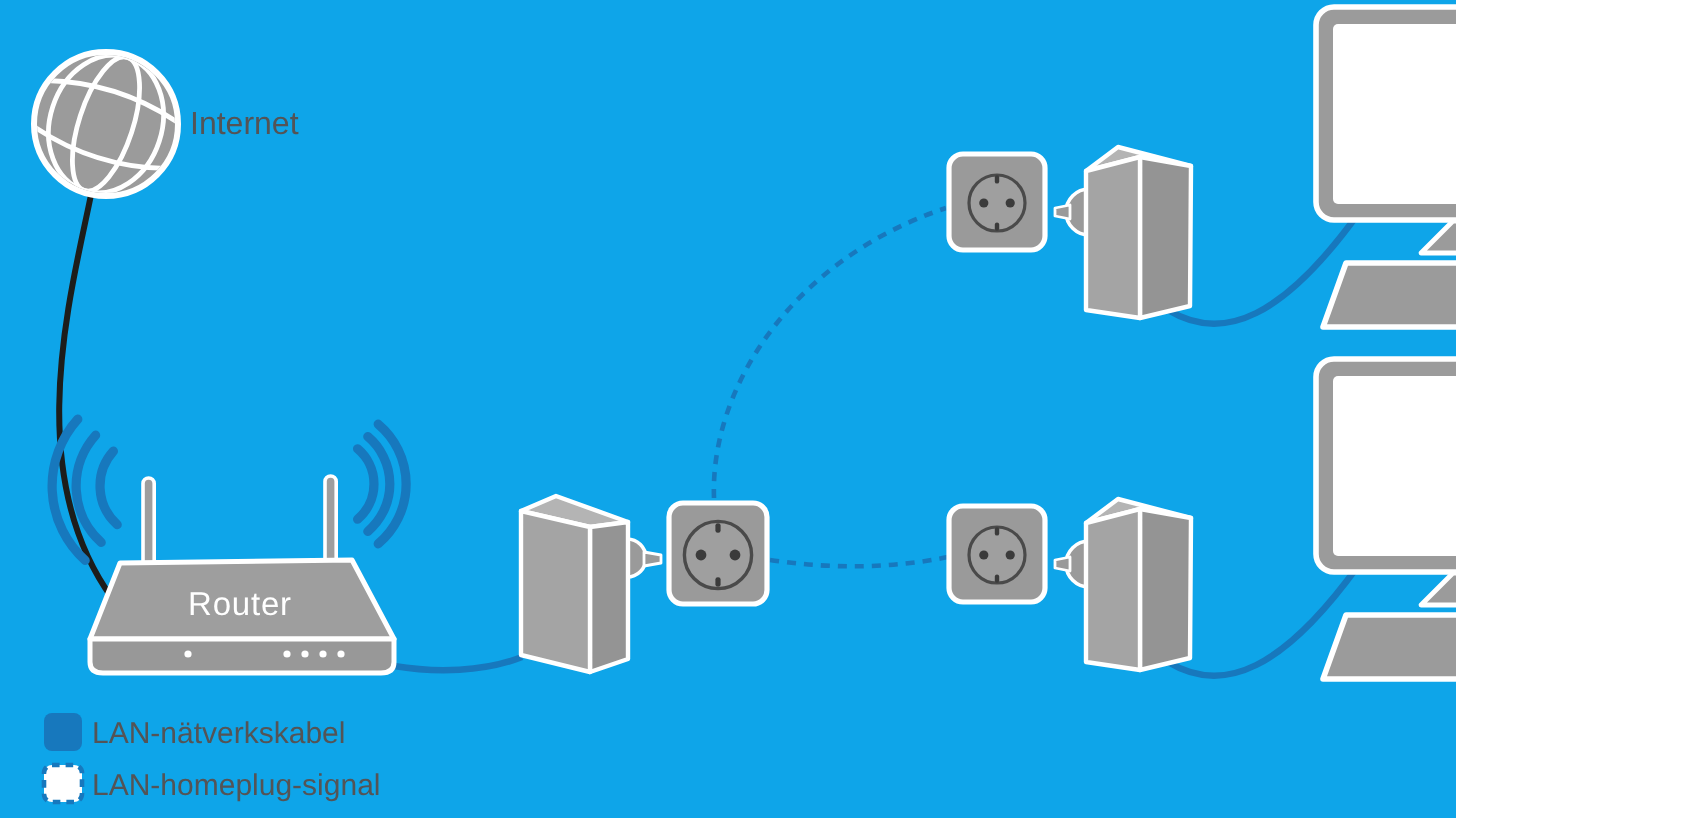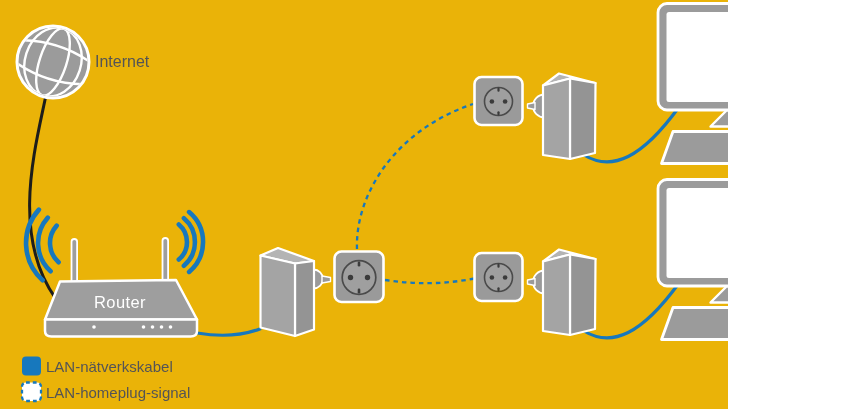--- a/index.html
+++ b/index.html
@@ -1,16 +1,16 @@
 <!DOCTYPE html>
 <html><head>
 <meta charset="utf-8">
 <style>
   html,body{margin:0;padding:0;background:#ffffff;}
-  .stage{position:relative;width:728px;height:409px;background:#eab308;overflow:hidden;
+  .stage{position:relative;width:728px;height:409px;background:#0ea5e9;overflow:hidden;
          font-family:"Liberation Sans",sans-serif;}
   svg{display:block;}
   svg text{font-family:"Liberation Sans",sans-serif;}
   .lbl{fill:#545456;font-size:16px;}
   .lbl-small{fill:#545456;font-size:15px;}
   .router-lbl{fill:#ffffff;font-size:16.5px;letter-spacing:.4px;}
 </style>
 </head>
 <body>
 

